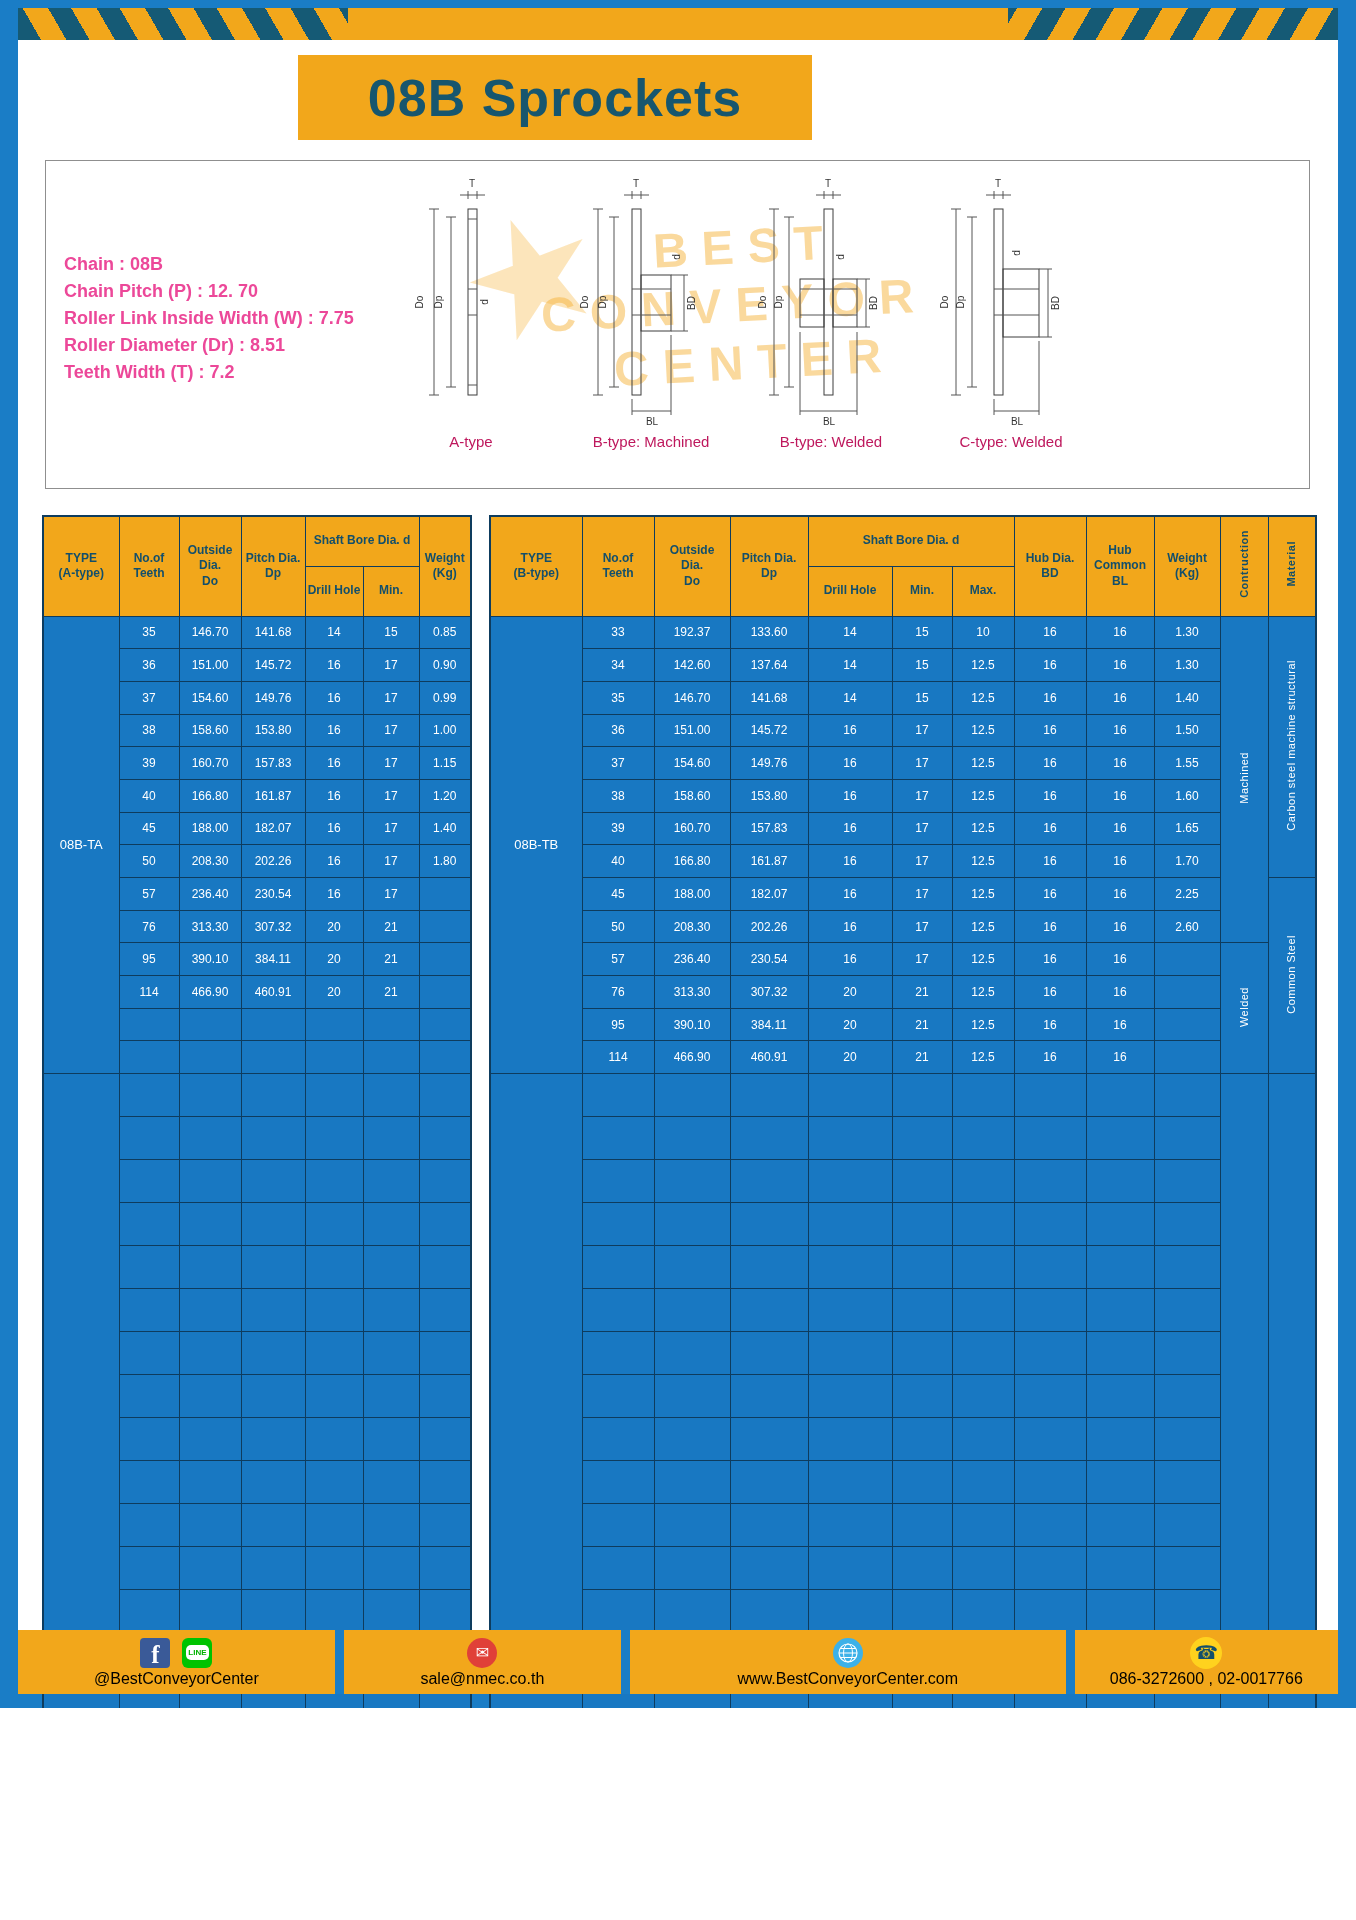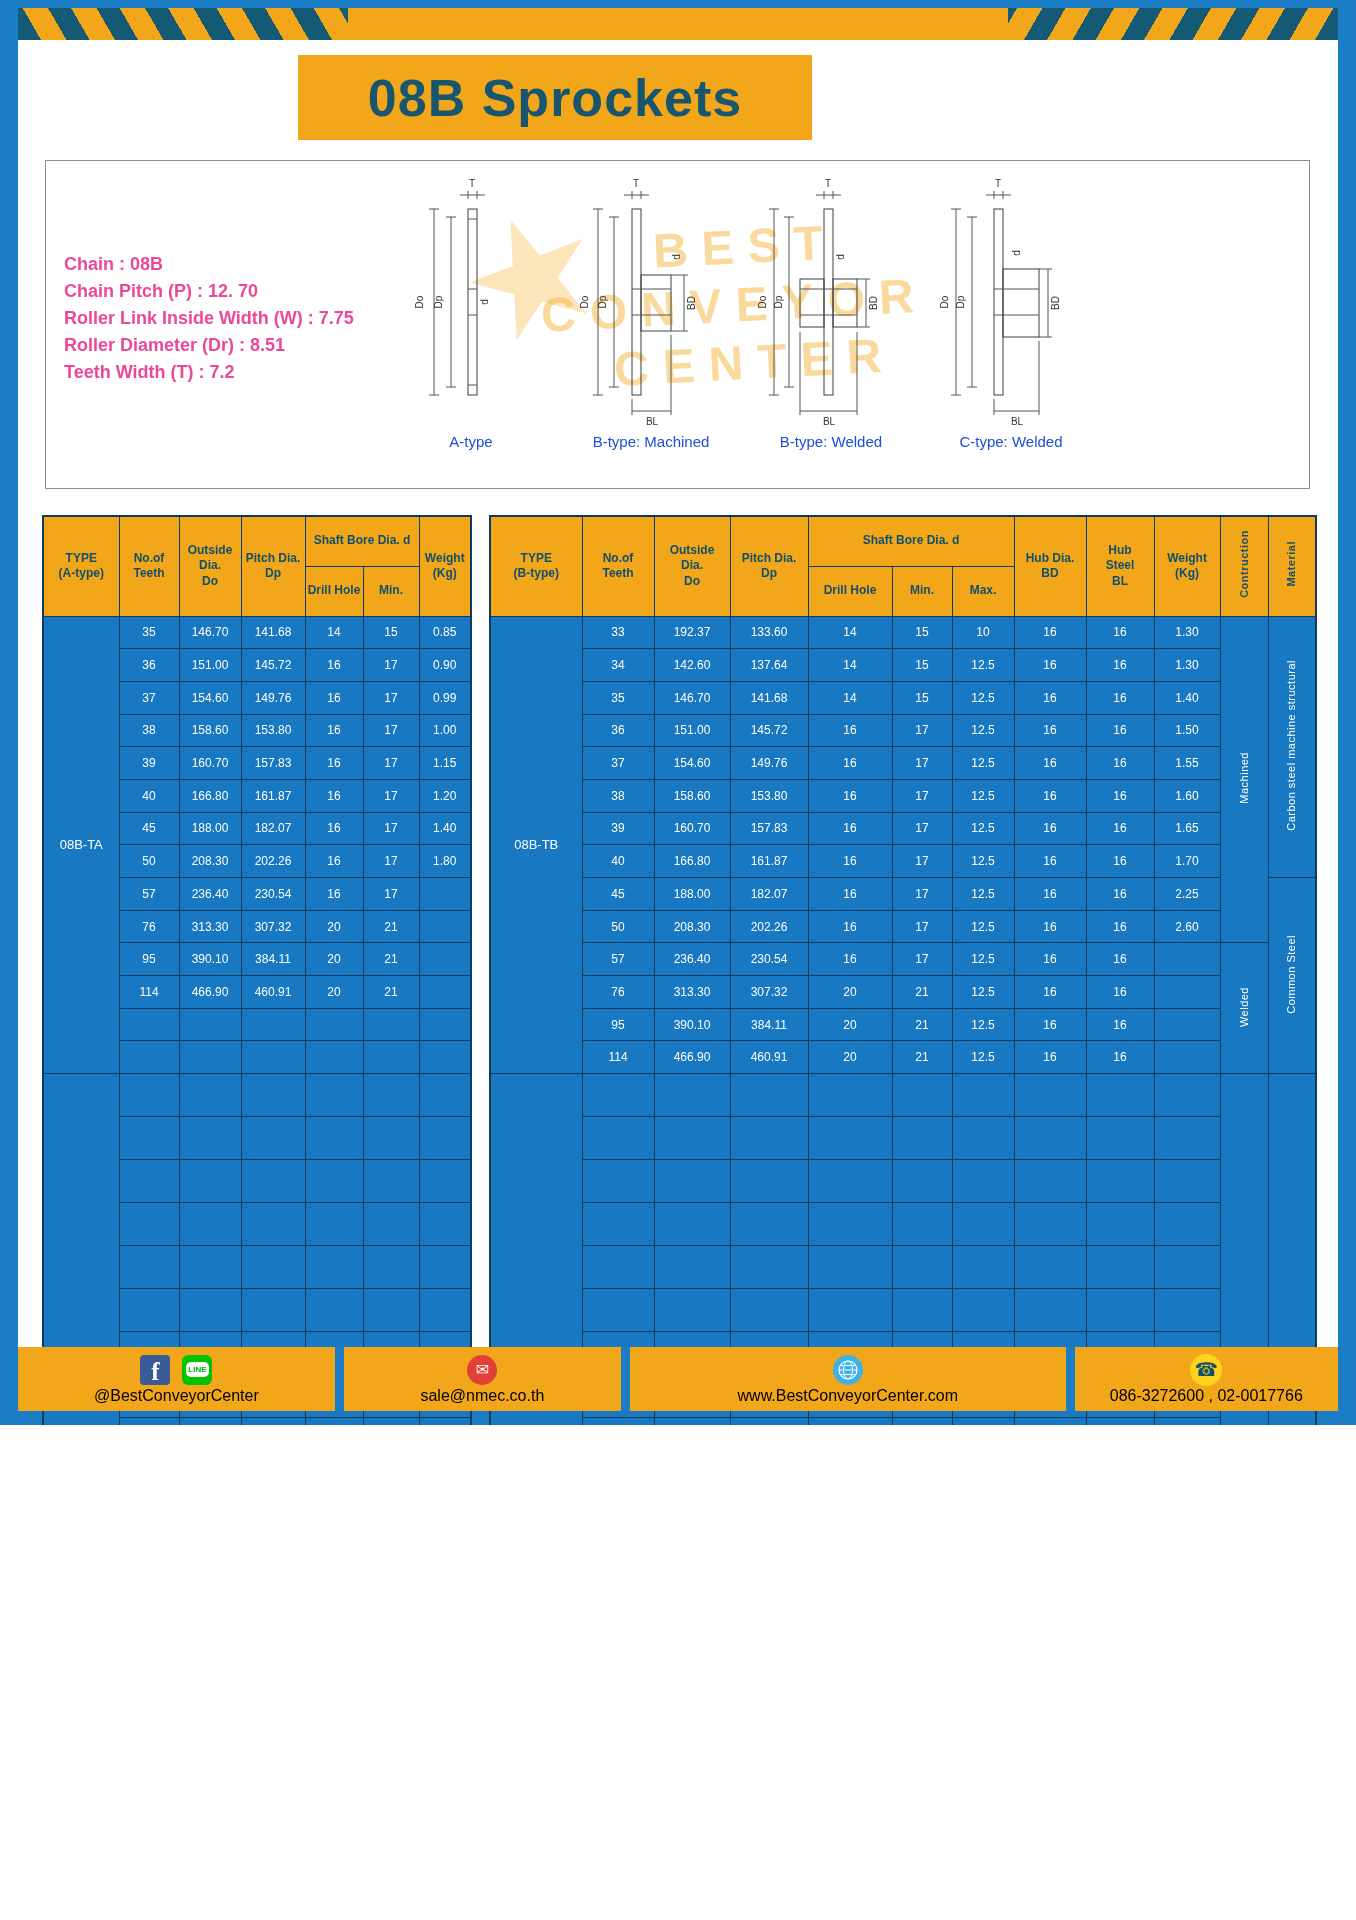--- a/index.html
+++ b/index.html
@@ -1,16 +1,16 @@
 <!DOCTYPE html>
 <html><head>
 <meta charset="utf-8">
 <style>
   html,body{margin:0;padding:0;background:#ffffff;}
-  .page{position:relative;width:1356px;height:1425px;background:#1a7dc6;font-family:"Liberation Sans",sans-serif;overflow:hidden;}
+  .page{position:relative;width:1356px;height:1708px;background:#1a7dc6;font-family:"Liberation Sans",sans-serif;overflow:hidden;}
   .inner{position:absolute;left:18px;right:18px;top:40px;bottom:14px;background:#ffffff;}
 
   
   .hazard{position:absolute;left:18px;right:18px;top:8px;height:32px;background:#f2a71b;}
   .hazard .stripes-left{position:absolute;left:0;top:0;bottom:0;width:330px;
     background:repeating-linear-gradient(60deg,#155a75 0 20px,#f2a71b 20px 42px);}
   .hazard .stripes-right{position:absolute;right:0;top:0;bottom:0;width:330px;
     background:repeating-linear-gradient(-60deg,#155a75 0 20px,#f2a71b 20px 42px);}
 
   
@@ -26,21 +26,21 @@
   .watermark .wm-0{margin-left:130px;}
   .watermark .wm-1{margin-left:15px;}
   .watermark .wm-2{margin-left:85px;}
   .watermark .wm-star{position:absolute;left:-55px;top:-35px;font-size:140px;color:rgba(245,180,60,0.35);transform:rotate(-18deg);}
   .diagrams{position:absolute;left:345px;top:16px;width:700px;height:296px;display:flex;justify-content:space-between;z-index:2;}
   .diagram{width:160px;display:flex;flex-direction:column;align-items:center;}
   .diagram svg{width:150px;height:252px;}
   .diagram svg line,.diagram svg rect{stroke:#555;fill:none;stroke-width:1;}
   .diagram svg rect{stroke:#3c3c3c;}
   .diagram svg text{font-size:10px;fill:#333;stroke:none;}
-  .diagram-label{font-size:15px;color:#1d4ed8;margin-top:4px;}
+  .diagram-label{font-size:15px;color:#be185d;margin-top:4px;}
 
   
   .tables{position:absolute;left:42px;top:515px;display:flex;gap:17px;}
   table{border-collapse:collapse;table-layout:fixed;border:2px solid #0e3c5e;}
   #table-a{width:428px;}
   #table-b{width:826px;}
   th,td{border:1px solid #0e3c5e;padding:0 1px;overflow:hidden;}
   thead th{background:#f2a71b;color:#134f6b;font-size:12px;font-weight:bold;line-height:1.3;text-align:center;}
   thead tr{height:50px;}
   tbody td{background:#1878c2;color:#ffffff;font-size:12px;text-align:center;vertical-align:middle;}
@@ -546,21 +546,21 @@
             <div>Pitch Dia.</div>
               <div>Dp</div>
           </th>
           <th colspan="3">Shaft Bore Dia. d</th>
           <th rowspan="2">
             <div>Hub Dia.</div>
               <div>BD</div>
           </th>
           <th rowspan="2">
             <div>Hub</div>
-              <div>Steel</div>
+              <div>Common</div>
               <div>BL</div>
           </th>
           <th rowspan="2">
             <div>Weight</div>
               <div>(Kg)</div>
           </th>
           <th rowspan="2">
             <span class="vtext">Contruction</span>
           </th>
           <th rowspan="2">

